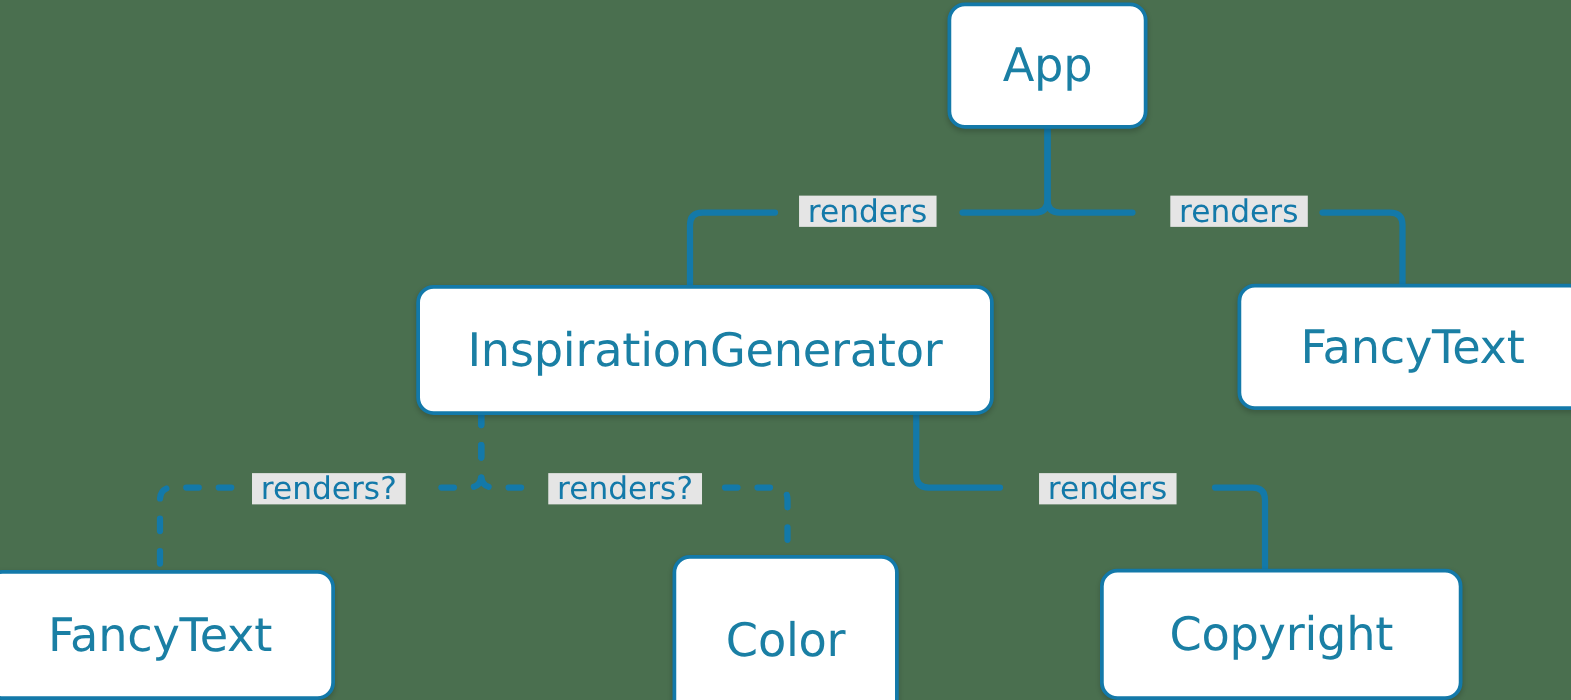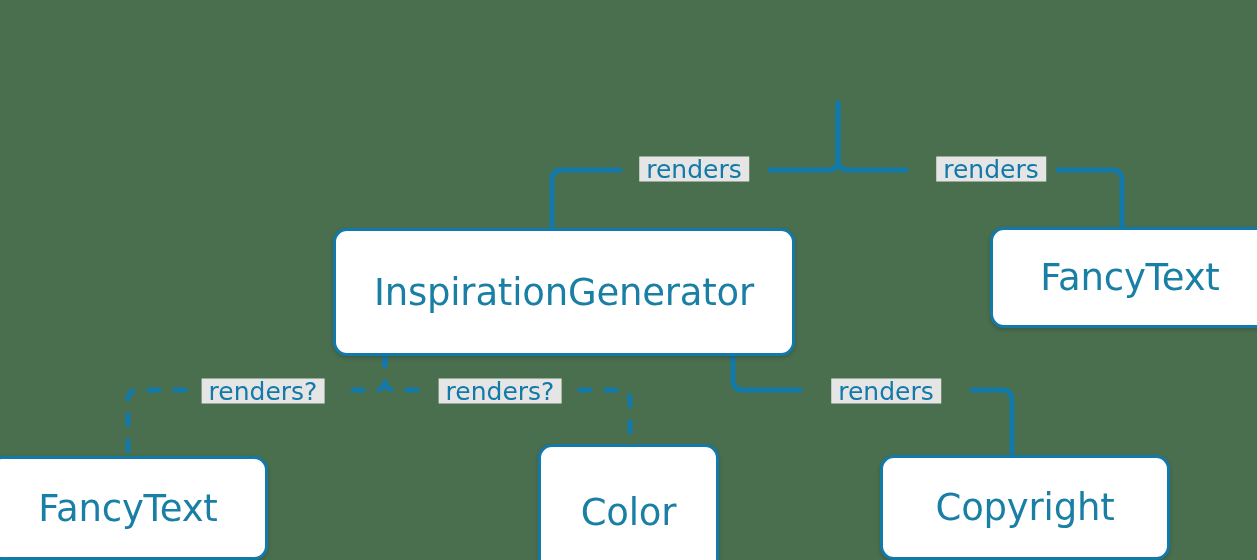--- a/index.html
+++ b/index.html
@@ -77,22 +77,25 @@
     <path d="M 385 330 L 385 380 Q 385 390 395 390 L 420 390" fill="none" stroke="#1379a9" stroke-width="5" stroke-linecap="round" stroke-dasharray="10 16"></path>
     <path d="M 580 390 L 620 390 Q 630 390 630 400 L 630 452" fill="none" stroke="#1379a9" stroke-width="5" stroke-linecap="round" stroke-dasharray="10 16"></path>
   </svg>
 
   <div class="edge-label" style="left:694px; top:169px;">renders</div>
   <div class="edge-label" style="left:991px; top:169px;">renders</div>
   <div class="edge-label" style="left:263px; top:391px;">renders?</div>
   <div class="edge-label" style="left:500px; top:391px;">renders?</div>
   <div class="edge-label" style="left:886px; top:391px;">renders</div>
 
+  <div class="node" style="left:758px; top:2px; width:160px; height:101px;">
+    <span class="node-label">App</span>
+  </div>
 
-  <div class="node" style="left:333px; top:228px; width:462px; height:128px;">
+  <div class="node" style="left:333px; top:228px; width:462px; height:104px;">
     <span class="node-label">InspirationGenerator</span>
   </div>
 
   <div class="node" style="left:990px; top:227px; width:280px; height:101px;">
     <span class="node-label">FancyText</span>
   </div>
 
   <div class="node" style="left:-12px; top:456px; width:280px; height:104px;">
     <span class="node-label">FancyText</span>
   </div>

